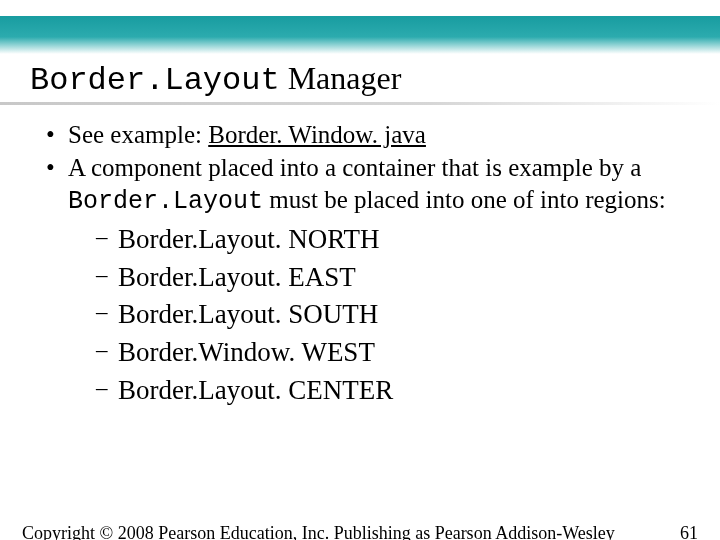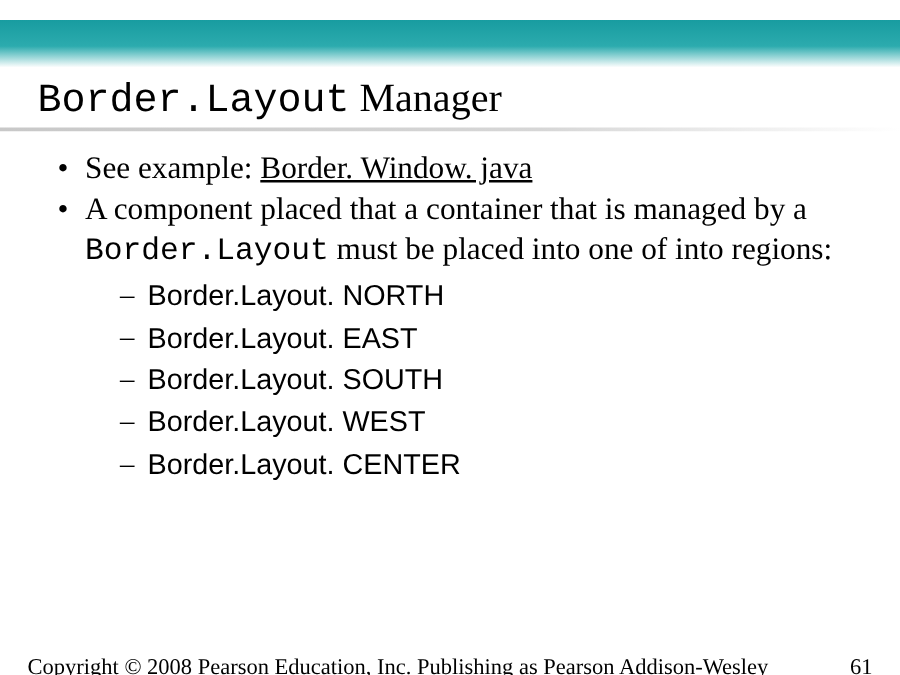--- a/index.html
+++ b/index.html
@@ -89,22 +89,22 @@
     padding-left: 22px;
     margin-bottom: 4px;
   }
   ul.inner > li::before {
     content: "–";
     position: absolute;
     left: 0;
     top: 0;
   }
   ul.inner span.mono {
-    font-family: Liberation Sans, sans-serif;
-    font-size: 23px;
+    font-family: Liberation Serif, serif;
+    font-size: 27px;
   }
   .footer {
     position: absolute;
     bottom: 12px;
     left: 22px;
     right: 22px;
     font-size: 18px;
     display: flex;
     justify-content: space-between;
     align-items: flex-end;
@@ -122,26 +122,26 @@
     <span class="mono">Border.Layout</span><span> Manager</span>
   </div>
   <div class="title-underline"></div>
 
   <div class="content">
     <ul class="outer">
       <li>
         <span>See example: </span><a href="#" class="link">Border. Window. java</a>
       </li>
       <li>
-        <span>A component placed that a container that is managed by a </span><span class="mono">Border.Layout</span><span> must be placed into one of into regions:</span>
+        <span>A component placed into a container that is example by a </span><span class="mono">Border.Layout</span><span> must be placed into one of into regions:</span>
         <ul class="inner">
           <li><span class="mono">Border.Layout. NORTH</span></li>
           <li><span class="mono">Border.Layout. EAST</span></li>
           <li><span class="mono">Border.Layout. SOUTH</span></li>
-          <li><span class="mono">Border.Layout. WEST</span></li>
+          <li><span class="mono">Border.Window. WEST</span></li>
           <li><span class="mono">Border.Layout. CENTER</span></li>
         </ul>
       </li>
     </ul>
   </div>
 
   <div class="footer">
     <span>Copyright © 2008 Pearson Education, Inc. Publishing as Pearson Addison-Wesley</span>
     <span>61</span>
   </div>

